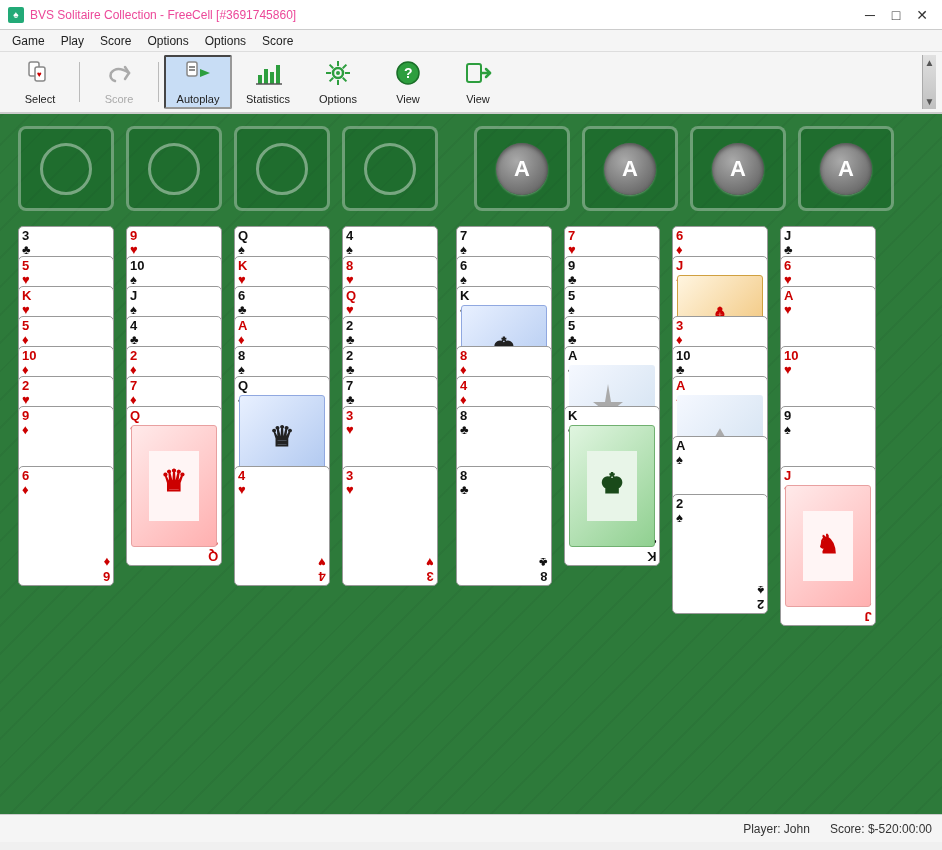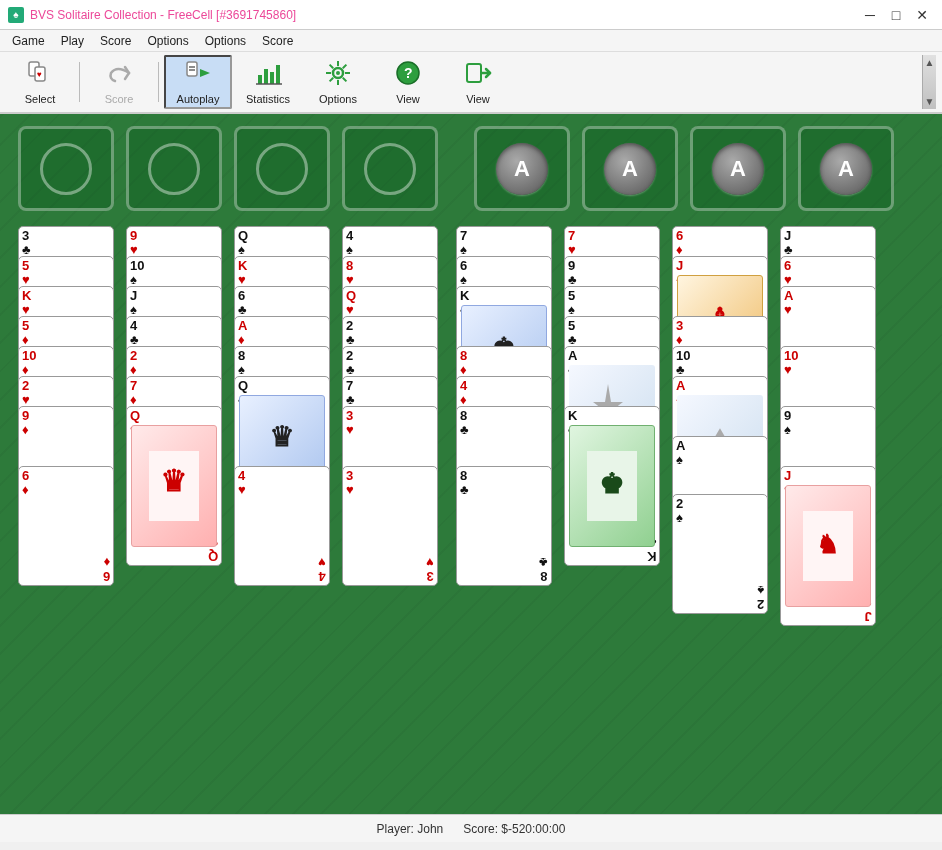--- a/index.html
+++ b/index.html
@@ -76,21 +76,21 @@
     }
 
     
     #statusbar {
       background: #f5f5f5;
       height: 28px;
       display: flex;
       align-items: center;
       padding: 0 10px;
       border-top: 1px solid #ccc;
-      justify-content: center;
+      justify-content: flex-end;
       font-size: 12px;
       color: #333;
     }
 
     
     .card {
       position: absolute;
       width: 96px;
       border-radius: 5px;
       border: 1px solid #999;

